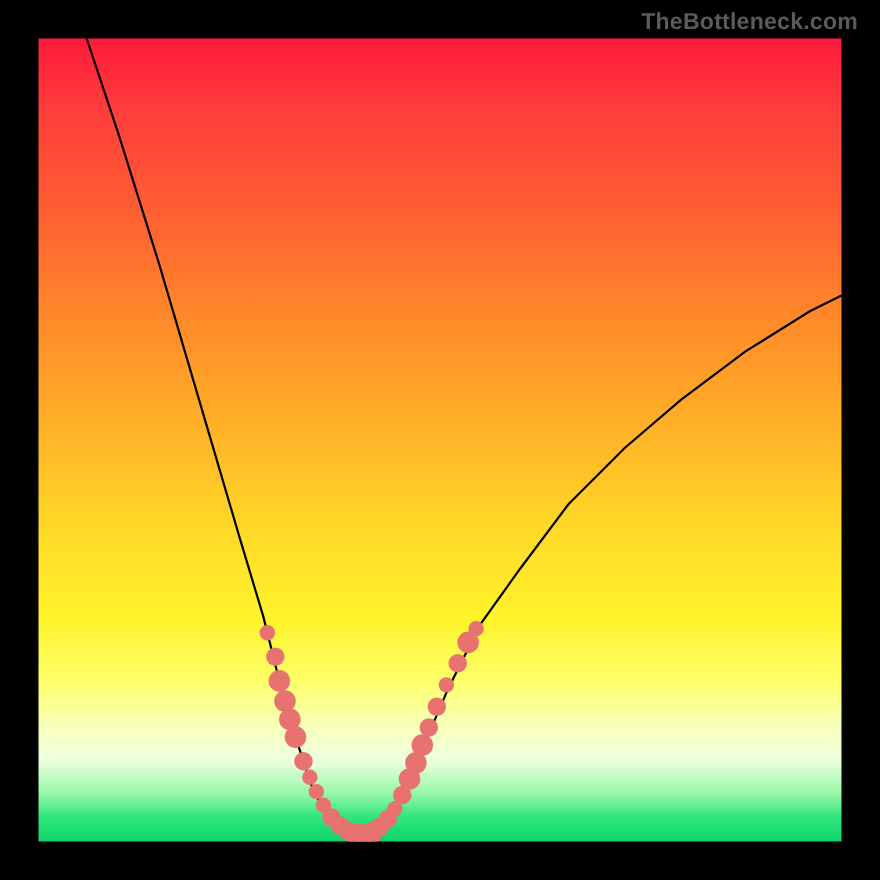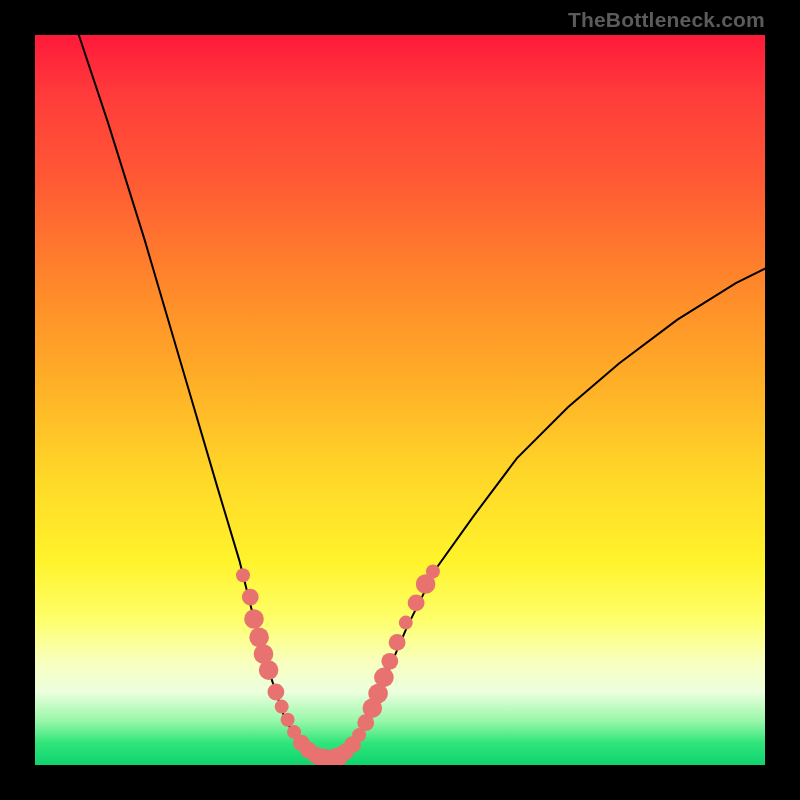--- a/index.html
+++ b/index.html
@@ -36,21 +36,21 @@
       #feff6a 80%,
       #f8ffbf 86%,
       #ecffde 90%,
       #97f7a8 94%,
       #2fe57a 97%,
       #10d36e 100%
     );
   }
   .watermark {
     position: absolute;
-    right: 35px;
+    right: 20px;
     top: 8px;
     font: 600 21px Arial, Helvetica, sans-serif;
     color: #5b5b5b;
     letter-spacing: 0.2px;
     user-select: none;
   }
   svg.curve {
     position: absolute;
     left: 0;
     top: 0;

